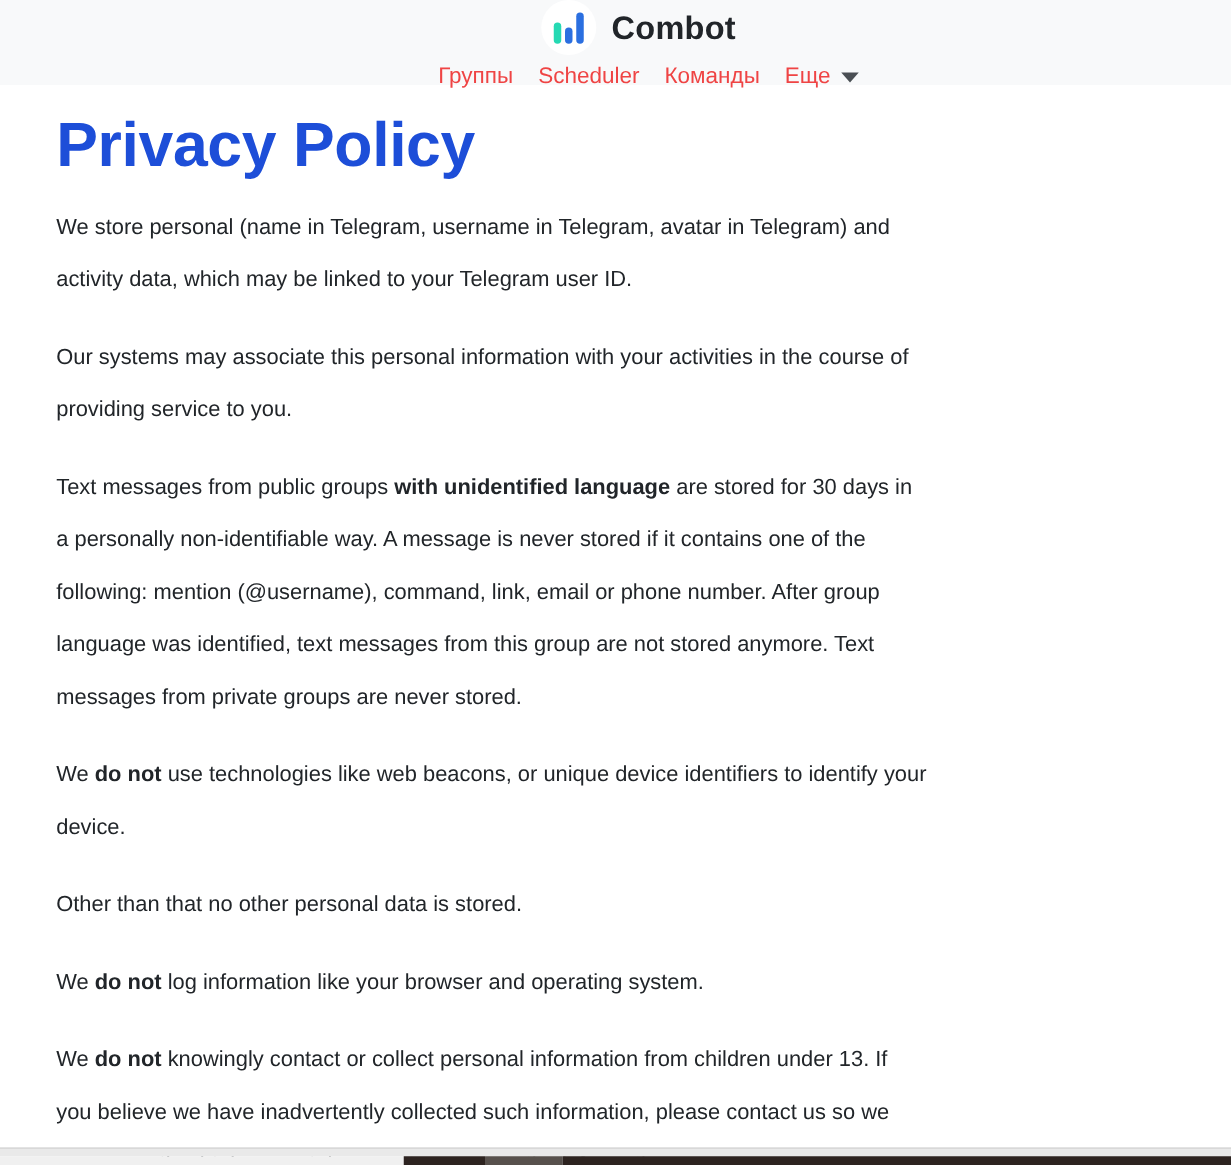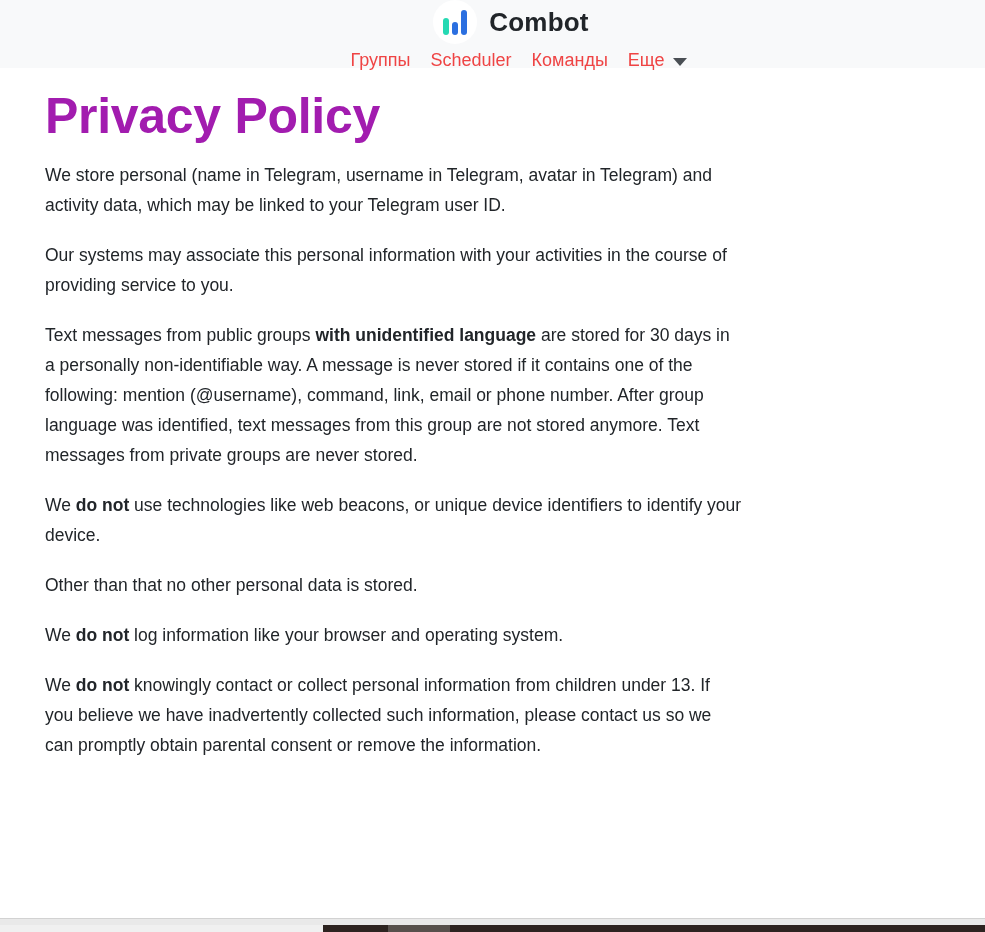--- a/index.html
+++ b/index.html
@@ -77,28 +77,28 @@
 
   
   .main {
     padding: 20px 0 0 45px;
   }
   h1.page-title {
     margin: 0 0 16px 0;
     font-size: 50px;
     line-height: 56px;
     font-weight: 600;
-    color: #a21caf;
+    color: #1d4ed8;
     letter-spacing: -0.3px;
   }
   .paragraphs p {
     margin: 0 0 20px 0;
     max-width: 697px;
     font-size: 17.5px;
-    line-height: 30px;
+    line-height: 42px;
     color: #212529;
   }
   .paragraphs p strong { font-weight: 700; }
 
   
   .bottom-edge {
     position: absolute;
     left: 0; top: 918px;
     width: 985px; height: 7px;
     background: #e9e9e9;

